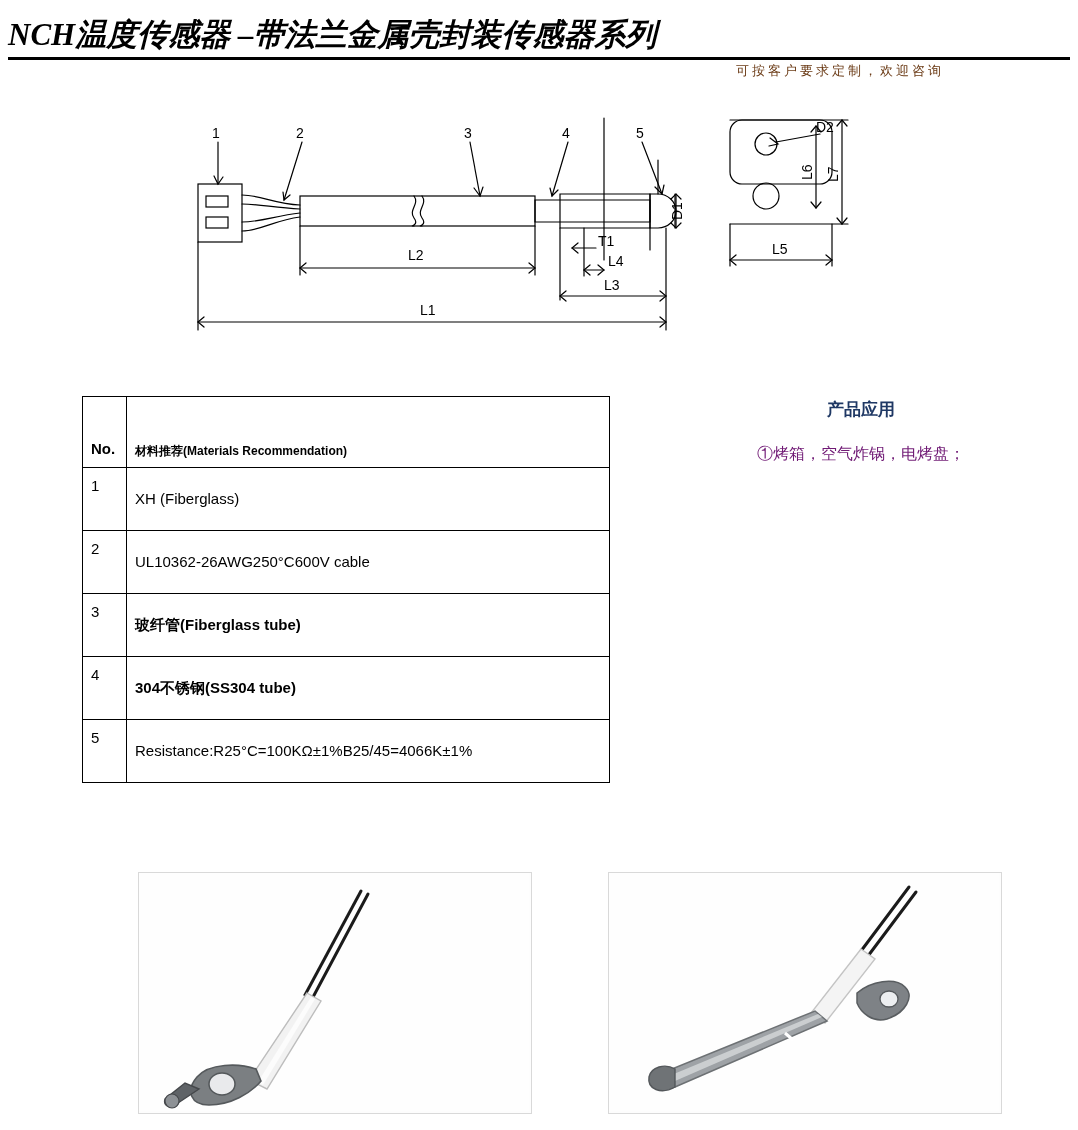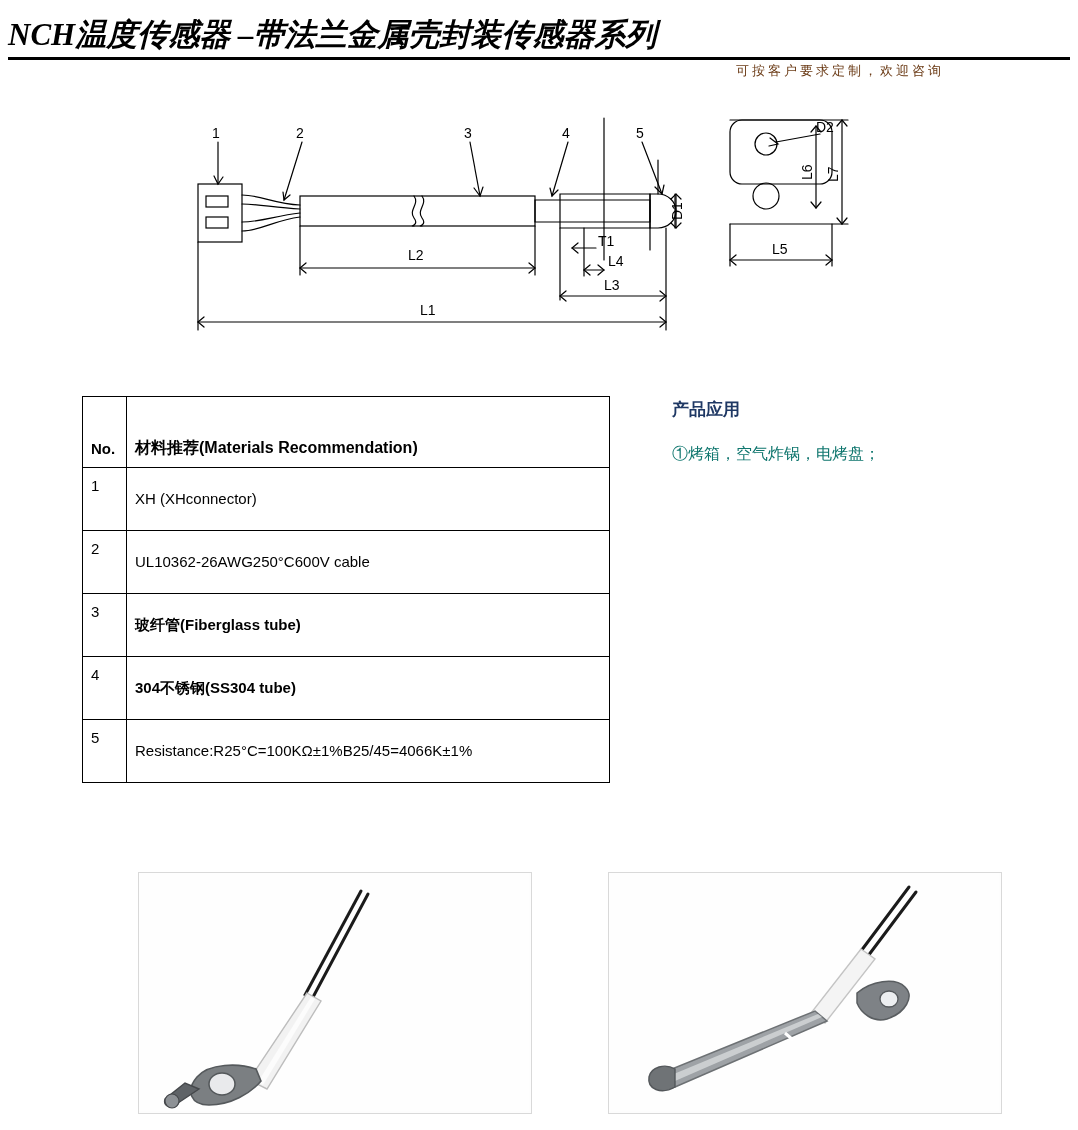--- a/index.html
+++ b/index.html
@@ -78,44 +78,45 @@
     padding: 6px 8px;
     vertical-align: middle;
     text-align: left;
     font-size: 15px;
     line-height: 1.35;
   }
   .mat-table col.c-no { width: 44px; }
   .mat-table thead td {
     height: 56px;
     font-weight: bold;
-    font-size: 16px;
+    font-size: 12px;
   }
   .mat-table thead td.hdr-no { font-size: 15px; vertical-align: bottom; padding-bottom: 8px;}
   .mat-table thead td.hdr-mat { vertical-align: bottom; padding-bottom: 8px;}
   .mat-table tbody td { height: 48px; }
   .mat-table tbody td.cell-no { vertical-align: top; padding-top: 8px; font-size: 15px;}
   .mat-cjk { font-weight: bold; }
 
   
   .apps {
     position: absolute;
-    left: 672px;
+    left: 696px;
     top: 398px;
     width: 330px;
+    text-align: center;
   }
   .apps-title {
     font-size: 17px;
     font-weight: bold;
     color: #1f3864;
     margin-bottom: 22px;
   }
   .apps-item {
     font-size: 16px;
-    color: #0f766e;
+    color: #701a75;
     margin-bottom: 26px;
     line-height: 1.4;
   }
 
   
   .photo {
     position: absolute;
     border: 1px solid #d9d9d9;
     background: #fdfdfd;
     overflow: hidden;
@@ -253,21 +254,21 @@
     </colgroup>
   <thead>
     <tr>
       <td class="hdr-no">No.</td>
       <td class="hdr-mat">材料推荐(Materials Recommendation)</td>
     </tr>
   </thead>
   <tbody>
     <tr>
       <td class="cell-no">1</td>
-      <td>XH  (XHconnector)</td>
+      <td>XH  (Fiberglass)</td>
     </tr>
     <tr>
       <td class="cell-no">2</td>
       <td>UL10362-26AWG250°C600V cable</td>
     </tr>
     <tr>
       <td class="cell-no">3</td>
       <td class="mat-cjk">玻纤管(Fiberglass tube)</td>
     </tr>
     <tr>

